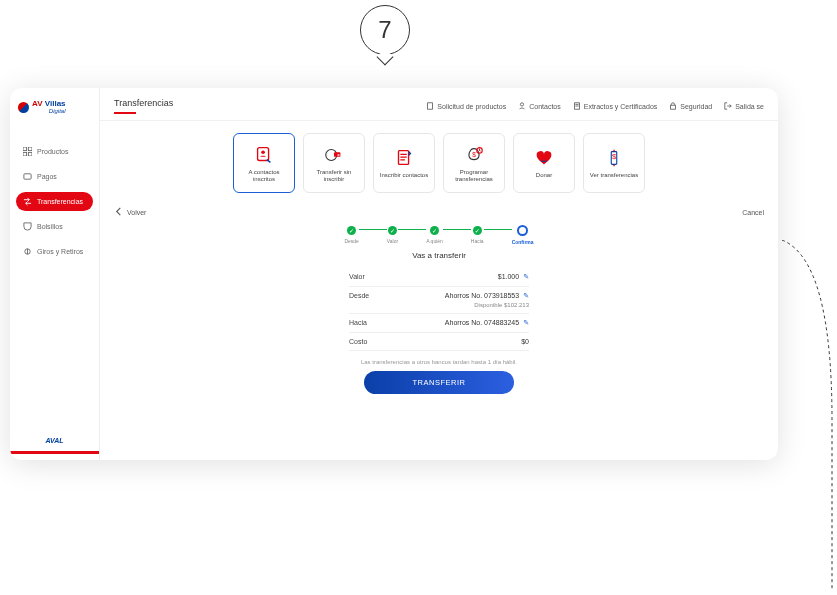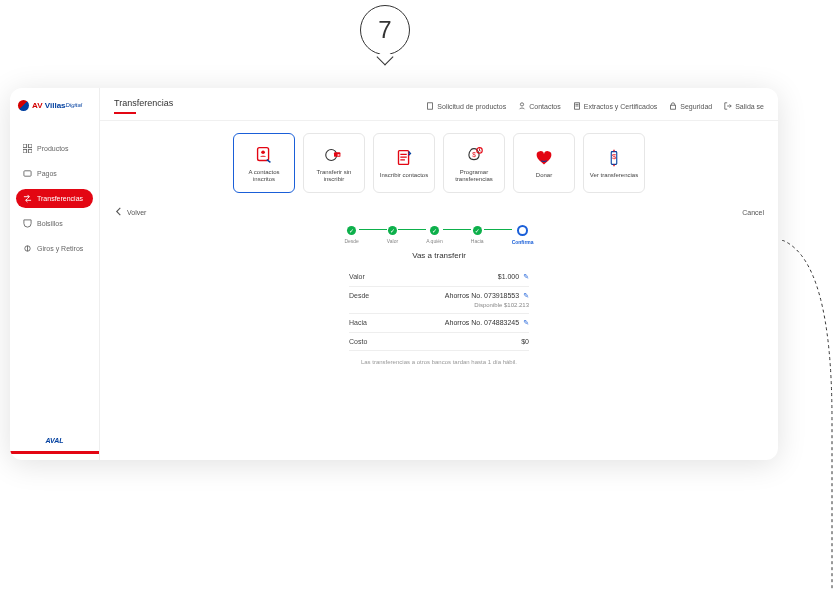--- a/index.html
+++ b/index.html
@@ -58,21 +58,21 @@
   display: flex;
   align-items: center;
   gap: 3px;
   padding: 4px 8px 10px 8px;
 }
 .logo-icon {
   width: 11px; height: 11px;
   border-radius: 50%;
   background: linear-gradient(135deg,#d20000 50%,#003f9f 50%);
 }
-.logo-text { display: flex; flex-direction: row; line-height: 1; }
+.logo-text { display: flex; flex-direction: column; line-height: 1; }
 .logo-main { font-size: 8px; font-weight: 700; }
 .logo-main .red { color: #d20000; }
 .logo-main .blue { color: #003f9f; }
 .logo-sub { font-size: 6px; color: #003f9f; font-style: italic; text-align: right; }
 
 .nav { display: flex; flex-direction: column; gap: 6px; padding: 18px 6px 0 6px; }
 .nav-item {
   display: flex;
   align-items: center;
   gap: 5px;
@@ -454,17 +454,18 @@
           </span>
         </div>
 
         <div class="row">
           <span class="k">Costo</span>
           <span class="v">$0</span>
         </div>
 
         <div class="hint">Las transferencias a otros bancos tardan hasta 1 día hábil.</div>
 
+        <button class="primary-btn">TRANSFERIR</button>
       </div>
 
     </div>
   </main>
 </div>
 
 </body></html>

